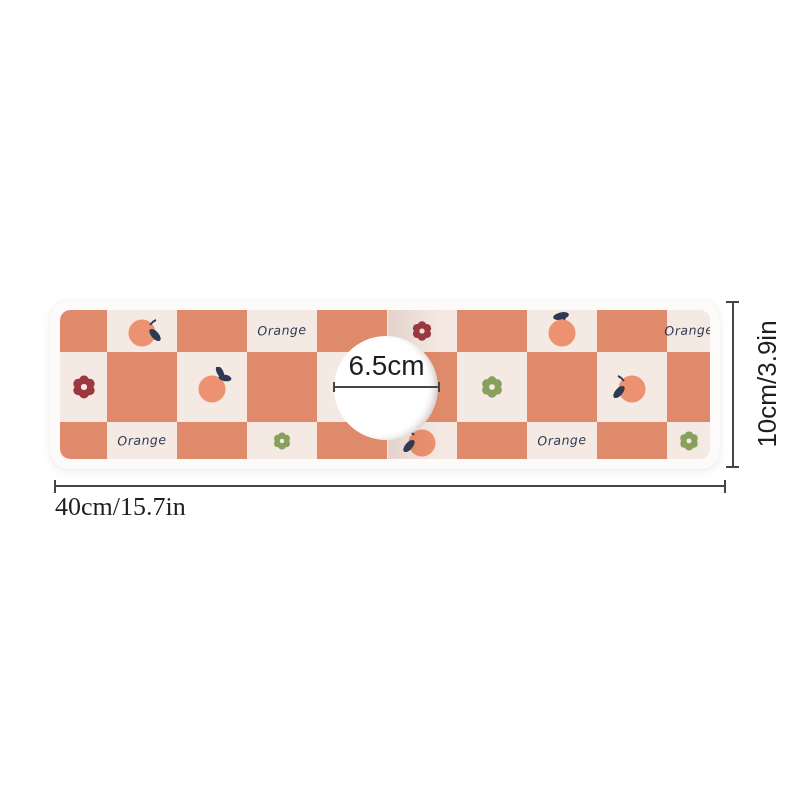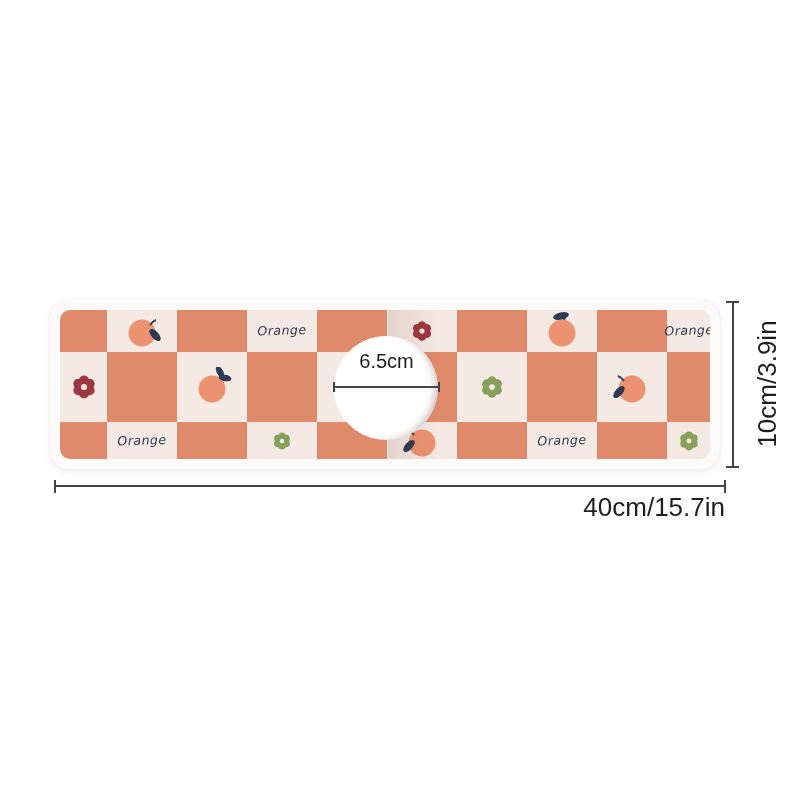--- a/index.html
+++ b/index.html
@@ -19,23 +19,23 @@
                 font-size:12.5px;letter-spacing:0.5px;line-height:1;white-space:nowrap;}
   .hole{position:absolute;border-radius:50%;background:#ffffff;
         box-shadow:inset -7px -2px 9px -5px rgba(90,60,45,0.35);}
   .seam{position:absolute;top:0;height:100%;width:56px;
         background:linear-gradient(to right,rgba(101,59,42,0.13),rgba(101,59,42,0.05) 55%,rgba(101,59,42,0));}
 
   
   .dim-line{position:absolute;background:#454545;}
   .dim-cap{position:absolute;background:#454545;}
   .dim-text{position:absolute;color:#1e1e1e;white-space:nowrap;}
-  .width-label{left:55px;top:492px;width:670px;text-align:right;font-size:26px;}
+  .width-label{left:55px;top:492px;width:670px;text-align:left;font-size:26px;font-family:Liberation Serif, serif;}
   .height-label{left:767px;top:384px;transform:translate(-50%,-50%) rotate(-90deg);font-size:26px;}
-  .hole-label{left:333px;top:350px;width:107px;text-align:center;font-size:20px;z-index:12;}
+  .hole-label{left:333px;top:350px;width:107px;text-align:center;font-size:28px;z-index:12;}
 </style>
 </head>
 <body>
 
 <div class="canvas">
 
   <div class="mat">
     <div class="pattern" id="pattern">
         <div class="cell" style="left: 0px; top: 0px; width: 47px; height: 42px; background: rgb(223, 138, 107);"></div>
         <div class="cell" style="left: 47px; top: 0px; width: 70px; height: 42px; background: rgb(245, 233, 227);"></div>

